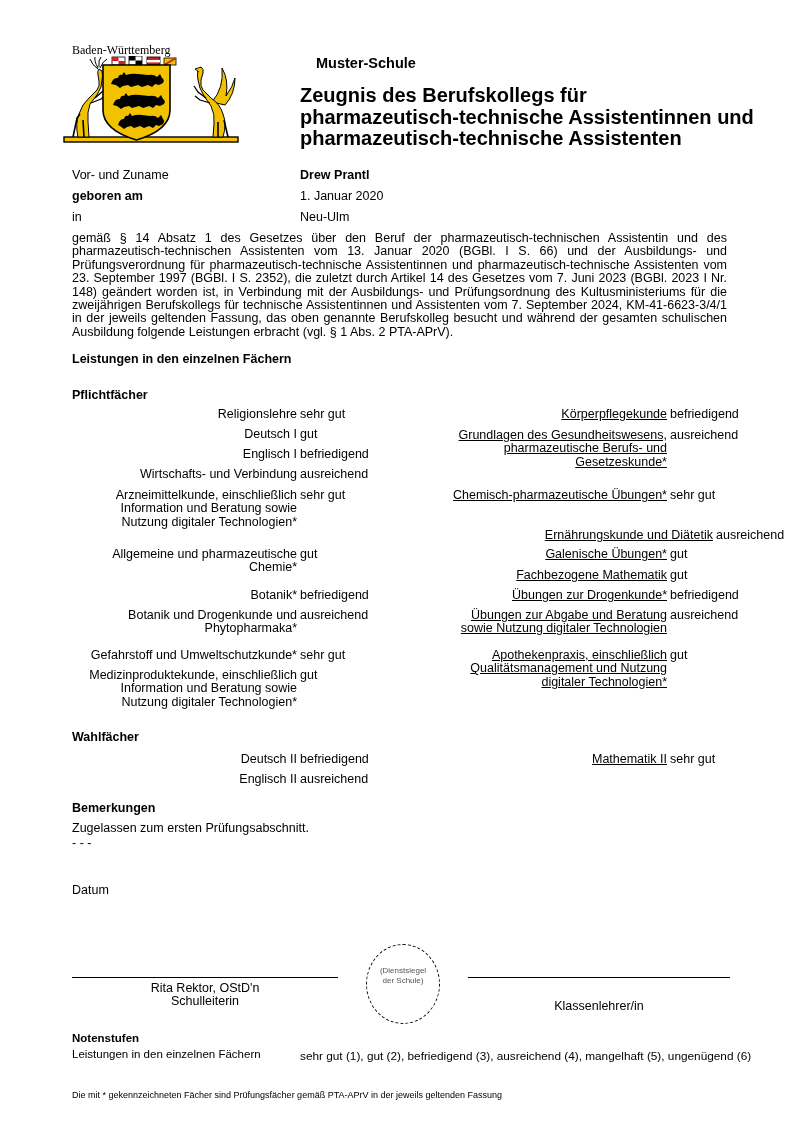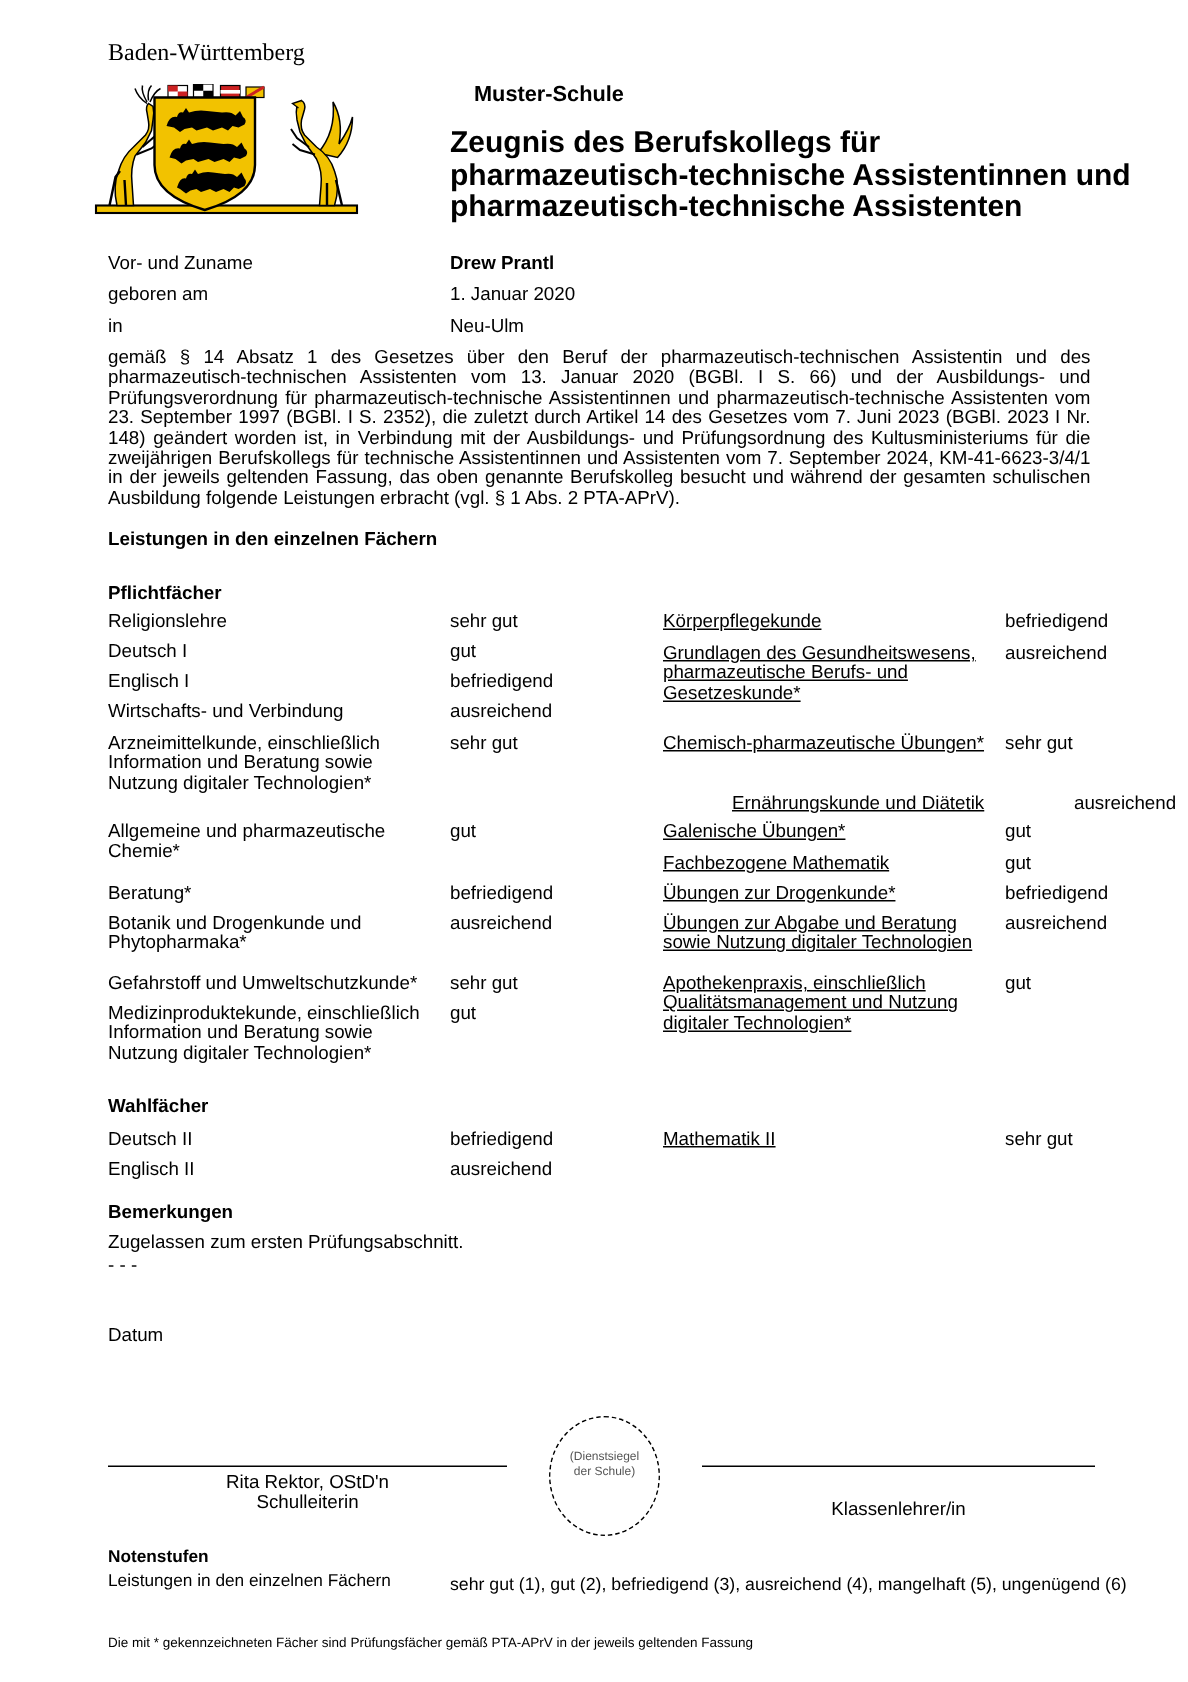--- a/index.html
+++ b/index.html
@@ -4,40 +4,40 @@
 <style>
   html,body{margin:0;padding:0;background:#fff;}
   .page{position:relative;width:792px;height:1121px;background:#fff;color:#000;
         font-family:"Liberation Sans", sans-serif;font-size:12.5px;line-height:13.4px;overflow:hidden;}
   .abs{position:absolute;}
   .b{font-weight:bold;}
   .serif{font-family:"Liberation Serif", serif;}
   .title{font-size:20px;line-height:21.5px;font-weight:bold;}
   .school{font-size:14.5px;font-weight:bold;}
   .para{width:655px;text-align:justify;}
-  .entry{position:absolute;width:365px;}
+  .entry{position:absolute;width:365px;text-align:right;}
   .entry .subj{width:225px;}
   .entry .grade{position:absolute;left:228px;top:0;white-space:nowrap;}
   .col-l{left:72px;}
   .col-r{left:442px;text-decoration:underline;}
   .sigline{border-top:1.4px solid #000;height:0;}
   .sigcap{text-align:center;}
   .seal{width:74px;height:80px;border:1.5px dashed #000;border-radius:50%;
         text-align:center;box-sizing:border-box;padding-top:21px;color:#555;
         font-size:8px;line-height:10px;}
   .small{font-size:11.5px;line-height:13px;}
   .tiny{font-size:9px;line-height:11px;}
   .nowrap{white-space:nowrap;}
 </style>
 </head>
 <body>
 
 <div class="page">
 
-  <div class="abs serif" style="left:72px;top:29px;font-size:16px;">Baden-Württemberg</div>
+  <div class="abs serif" style="left:72px;top:44px;font-size:12px;">Baden-Württemberg</div>
 
   <svg class="abs" style="left:62px;top:56px;" width="178" height="100" viewBox="0 0 178 100">
 
     <rect x="2" y="81" width="174" height="5" fill="#F2C200" stroke="#000" stroke-width="1.4"></rect>
 
     <g>
       <rect x="50" y="1" width="13" height="8" fill="#fff" stroke="#000" stroke-width="0.8"></rect>
       <rect x="50" y="1" width="6.5" height="4" fill="#CC2222"></rect>
       <rect x="56.5" y="5" width="6.5" height="4" fill="#CC2222"></rect>
       <rect x="67" y="0" width="13" height="9" fill="#fff" stroke="#000" stroke-width="0.8"></rect>
@@ -76,21 +76,21 @@
 
   <div class="abs school" style="left:300px;top:57px;margin-left:16px;">Muster-Schule</div>
   <div class="abs title" style="left:300px;top:85px;width:480px;">
     <div>Zeugnis des Berufskollegs für</div>
     <div>pharmazeutisch-technische Assistentinnen und</div>
     <div>pharmazeutisch-technische Assistenten</div>
   </div>
 
   <div class="abs" style="left:72px;top:169px;">Vor- und Zuname</div>
   <div class="abs b" style="left:300px;top:169px;">Drew Prantl</div>
-  <div class="abs" style="left:72px;top:190px;">geboren am</div>
+  <div class="abs" style="left:72px;top:190px;font-weight:bold;">geboren am</div>
   <div class="abs" style="left:300px;top:190px;">1. Januar 2020</div>
   <div class="abs" style="left:72px;top:211px;">in</div>
   <div class="abs" style="left:300px;top:211px;">Neu-Ulm</div>
 
   <div class="abs para" style="left:72px;top:232px;">gemäß § 14 Absatz 1 des Gesetzes über den Beruf der pharmazeutisch-technischen Assistentin und des pharmazeutisch-technischen Assistenten vom 13. Januar 2020 (BGBl. I S. 66) und der Ausbildungs- und Prüfungsverordnung für pharmazeutisch-technische Assistentinnen und pharmazeutisch-technische Assistenten vom 23. September 1997 (BGBl. I S. 2352), die zuletzt durch Artikel 14 des Gesetzes vom 7. Juni 2023 (BGBl. 2023 I Nr. 148) geändert worden ist, in Verbindung mit der Ausbildungs- und Prüfungsordnung des Kultusministeriums für die zweijährigen Berufskollegs für technische Assistentinnen und Assistenten vom 7. September 2024, KM-41-6623-3/4/1 in der jeweils geltenden Fassung, das oben genannte Berufskolleg besucht und während der gesamten schulischen Ausbildung folgende Leistungen erbracht (vgl. § 1 Abs. 2 PTA-APrV).</div>
 
   <div class="abs b" style="left:72px;top:353px;">Leistungen in den einzelnen Fächern</div>
   <div class="abs b" style="left:72px;top:389px;">Pflichtfächer</div>
 
   <div class="entry col-l" style="top:408px;">
@@ -111,21 +111,21 @@
     </div>
   <div class="entry col-l" style="top:489px;">
       <div class="subj">Arzneimittelkunde, einschließlich Information und Beratung sowie Nutzung digitaler Technologien*</div>
       <span class="grade">sehr gut</span>
     </div>
   <div class="entry col-l" style="top:548px;">
       <div class="subj">Allgemeine und pharmazeutische Chemie*</div>
       <span class="grade">gut</span>
     </div>
   <div class="entry col-l" style="top:589px;">
-      <div class="subj">Beratung*</div>
+      <div class="subj">Botanik*</div>
       <span class="grade">befriedigend</span>
     </div>
   <div class="entry col-l" style="top:609px;">
       <div class="subj">Botanik und Drogenkunde und Phytopharmaka*</div>
       <span class="grade">ausreichend</span>
     </div>
   <div class="entry col-l" style="top:649px;">
       <div class="subj">Gefahrstoff und Umweltschutzkunde*</div>
       <span class="grade">sehr gut</span>
     </div>

